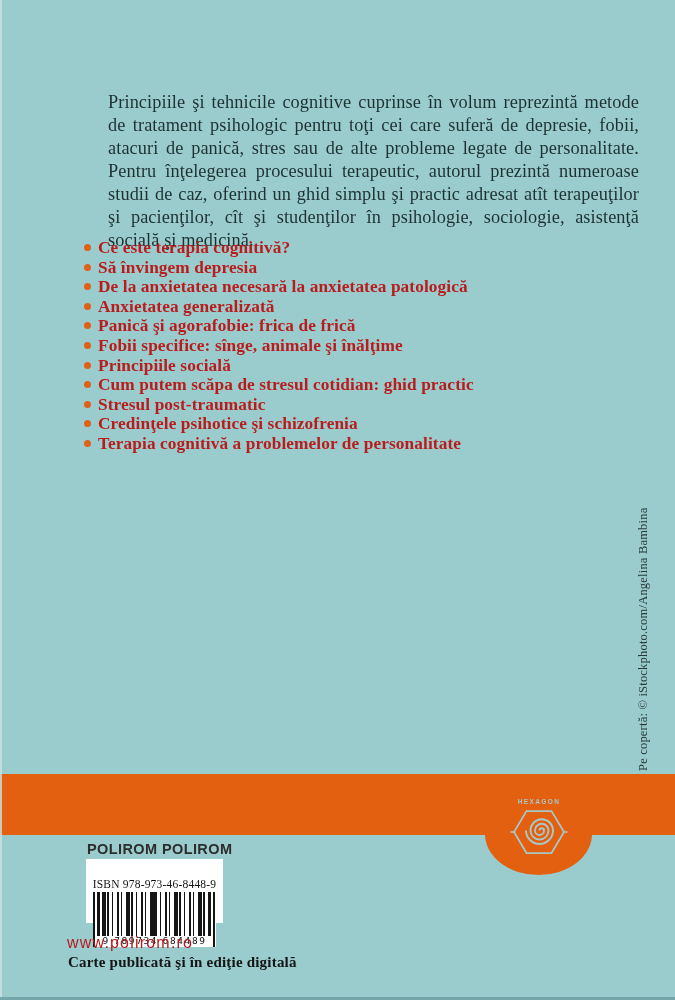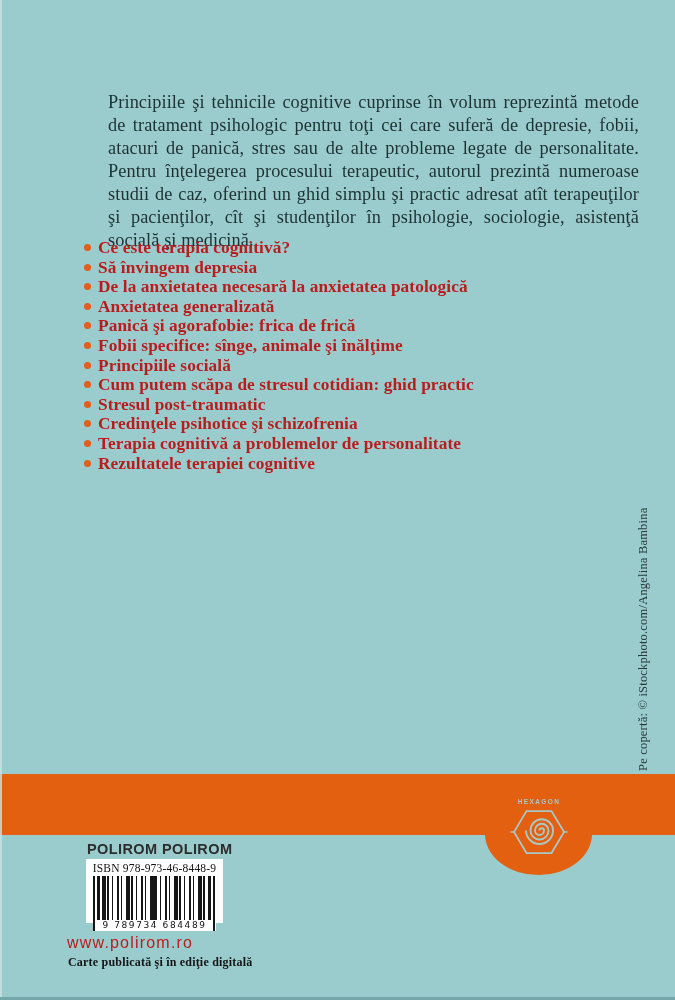--- a/index.html
+++ b/index.html
@@ -47,21 +47,21 @@
   .logo svg{display:block;margin:1px auto 0;}
 
   
   .publisher-name{
     position:absolute;left:87px;top:841px;
     font-family:"Liberation Sans",sans-serif;font-weight:bold;
     font-size:14.5px;letter-spacing:.4px;color:#2d2d2d;
   }
   .barcode-box{
     position:absolute;left:86px;top:859px;width:137px;height:64px;
-    background:#ffffff;box-sizing:border-box;padding:2px 5px 0;
+    background:#ffffff;box-sizing:border-box;padding:18px 5px 0;
   }
   .isbn{font-size:11.5px;line-height:14px;color:#111;text-align:center;letter-spacing:.2px;white-space:nowrap;}
   .bars{
     position:relative;height:55px;margin:1px 2px 0;
     background-image:repeating-linear-gradient(90deg,
       #151515 0 2px,#fff 2px 4px,
       #151515 4px 5px,#fff 5px 9px,
       #151515 9px 13px,#fff 13px 14px,
       #151515 14px 16px,#fff 16px 19px,
       #151515 19px 20px,#fff 20px 24px);
@@ -74,21 +74,21 @@
   .guard{position:absolute;top:0;bottom:0;width:2px;background:#151515;}
   .g1{left:5px;} .g2{left:50%;margin-left:-1px;} .g3{right:5px;}
 
   .website{
     position:absolute;left:67px;top:933px;
     font-family:"Liberation Sans",sans-serif;font-size:16px;line-height:19px;
     letter-spacing:1.2px;color:#b91c1c;
   }
   .digital-note{
     position:absolute;left:68px;top:954px;
-    font-weight:bold;font-size:12px;line-height:17px;color:#141414;letter-spacing:.2px;
+    font-weight:bold;font-size:15px;line-height:17px;color:#141414;letter-spacing:.2px;
   }
 </style>
 </head>
 <body>
 
 <div class="cover">
 
   <p class="blurb">Principiile şi tehnicile cognitive cuprinse în volum reprezintă metode de tratament psihologic pentru toţi cei care suferă de depresie, fobii, atacuri de panică, stres sau de alte probleme legate de personalitate. Pentru înţelegerea procesului terapeutic, autorul prezintă numeroase studii de caz, oferind un ghid simplu şi practic adresat atît terapeuţilor şi pacienţilor, cît şi studenţilor în psihologie, sociologie, asistenţă socială şi medicină.</p>
 
   <ul class="topics">
@@ -129,24 +129,20 @@
         <span class="topic-label">Stresul post-traumatic</span>
       </li>
     <li class="topic">
         <span class="bullet"></span>
         <span class="topic-label">Credinţele psihotice şi schizofrenia</span>
       </li>
     <li class="topic">
         <span class="bullet"></span>
         <span class="topic-label">Terapia cognitivă a problemelor de personalitate</span>
       </li>
-    <li class="topic">
-        <span class="bullet"></span>
-        <span class="topic-label">Rezultatele terapiei cognitive</span>
-      </li>
   </ul>
 
   <div class="photo-credit">Pe copertă: © iStockphoto.com/Angelina Bambina</div>
 
   <div class="band"></div>
   <div class="band-bulge"></div>
 
   <div class="logo">
     <span class="logo-label">HEXAGON</span>
     <svg width="58" height="50" viewBox="-58 -48 116 96">

